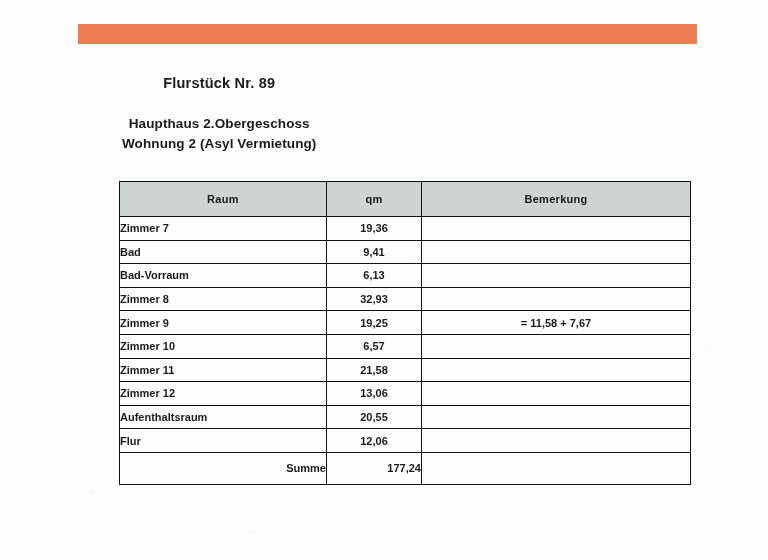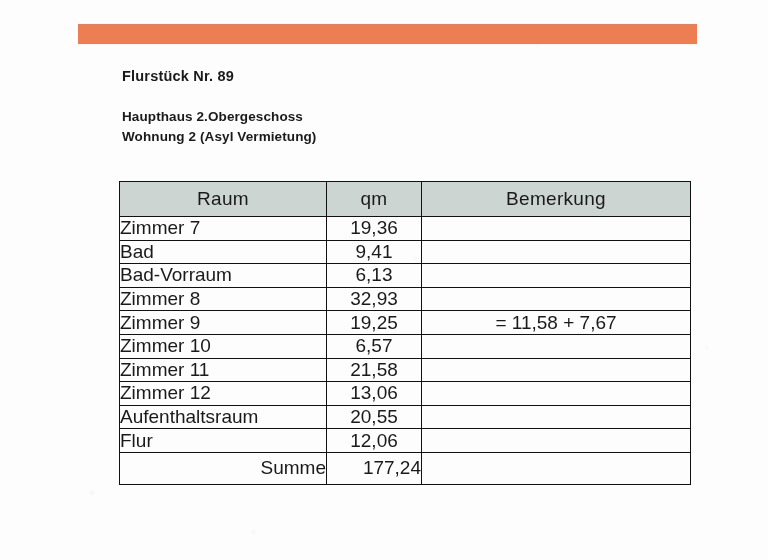--- a/index.html
+++ b/index.html
@@ -34,21 +34,22 @@
     left: 78px;
     top: 24px;
     width: 619px;
     height: 20px;
     background: #ed7d52;
   }
 
   .headings {
     position: absolute;
     left: 122px;
-    top: 68px;
+    top: 75px;
+    text-align: center;
   }
   .title-main {
     font-size: 14.5px;
     font-weight: bold;
     letter-spacing: 0.2px;
     margin: 0 0 22px 0;
     line-height: 1.2;
   }
   .subtitle-line {
     font-size: 13.5px;
@@ -62,22 +63,22 @@
     position: absolute;
     left: 119px;
     top: 181px;
     width: 571px;
     border-collapse: collapse;
     table-layout: fixed;
   }
   .sheet-table td, .sheet-table th {
     border: 1.6px solid #111;
     padding: 0;
-    font-size: 19px;
-    font-weight: normal;
+    font-size: 11px;
+    font-weight: bold;
     vertical-align: middle;
   }
 
   col.c-raum  { width: 207px; }
   col.c-qm    { width: 95px;  }
   col.c-bem   { width: 269px; }
 
   thead th {
     background: #ccd5d2;
     height: 34px;

